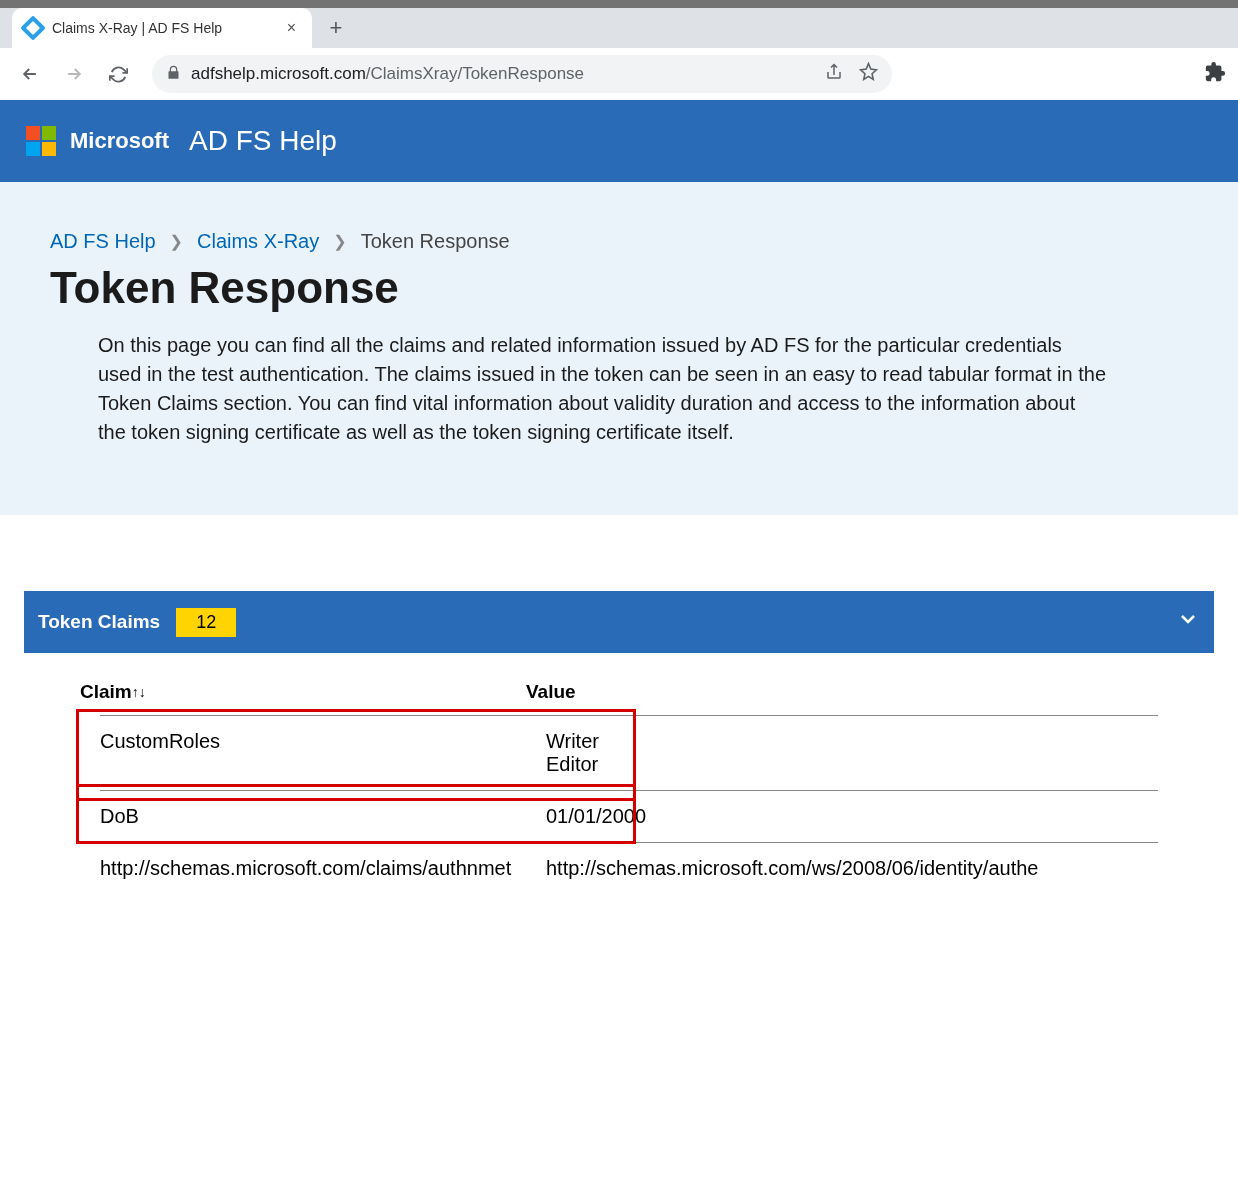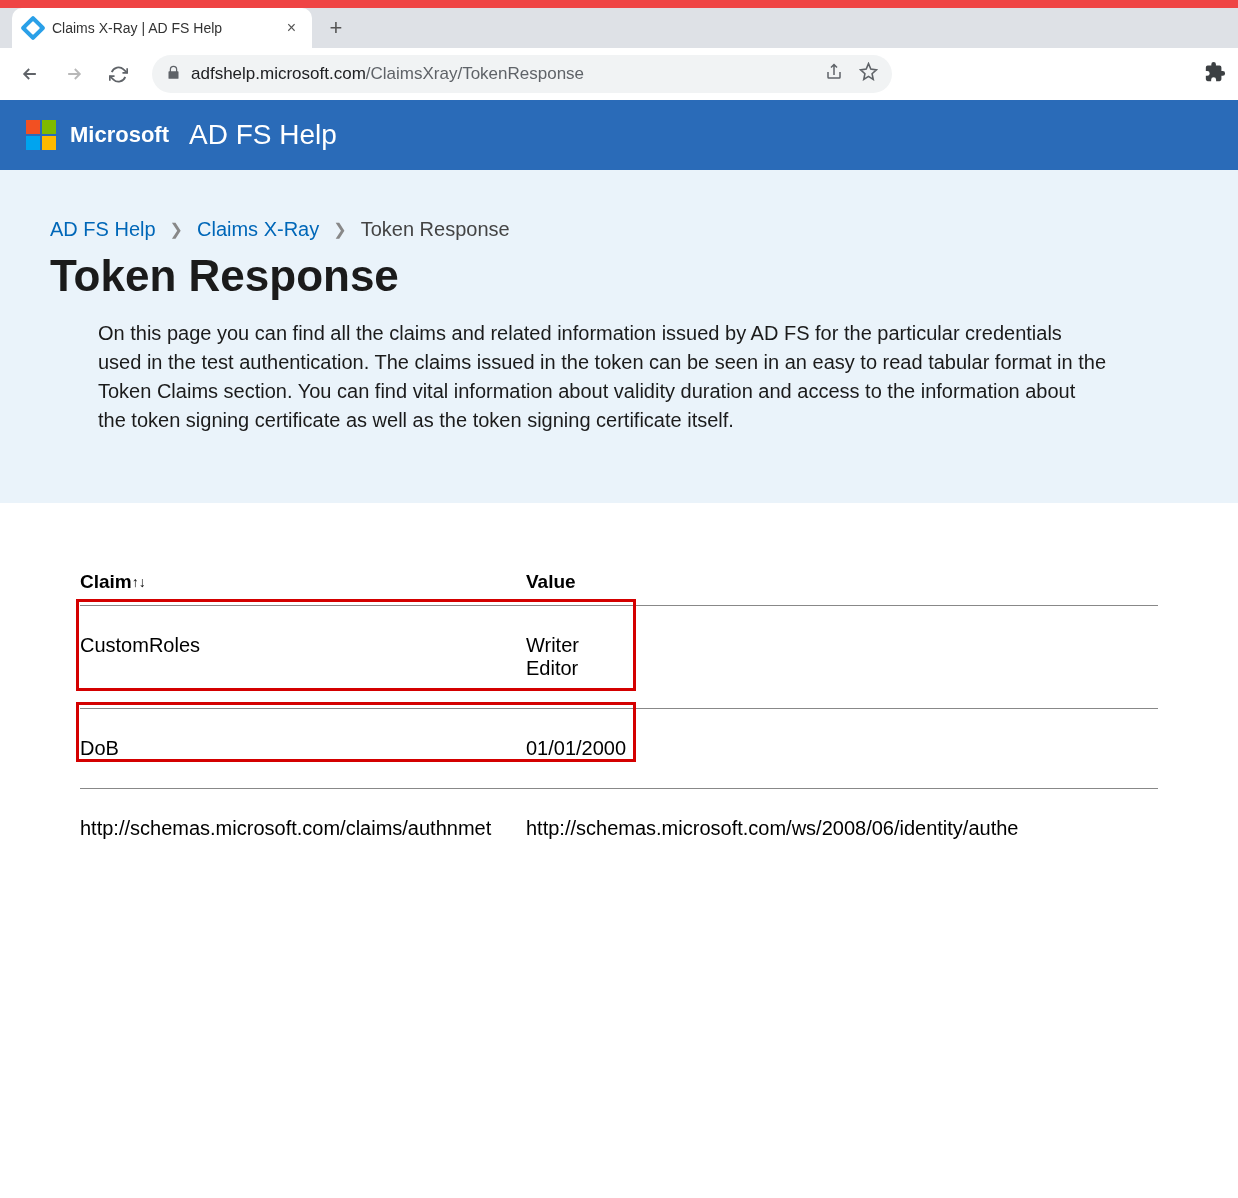--- a/index.html
+++ b/index.html
@@ -10,21 +10,21 @@
       overflow: hidden;
     }
     
     .browser-chrome { background: #fff; }
     .tab-strip {
       background: #dee1e6;
       height: 48px;
       display: flex;
       align-items: flex-end;
       padding-left: 12px;
-      border-top: 8px solid #ef4444;
+      border-top: 8px solid #737373;
     }
     .tab {
       background: #fff;
       height: 40px;
       width: 300px;
       border-radius: 10px 10px 0 0;
       display: flex;
       align-items: center;
       padding: 0 12px;
       gap: 10px;
@@ -81,21 +81,21 @@
     }
     .lock-icon { font-size: 14px; }
     .url-text { flex: 1; color: #202124; }
     .url-text .domain { color: #202124; }
     .url-text .path { color: #5f6368; text-align: right; }
     .ext-icon { margin-left: auto; font-size: 20px; color: #333; }
     
     .ms-header {
       background: #2a6bb8;
       color: #fff;
-      height: 70px;
+      height: 82px;
       display: flex;
       align-items: center;
       padding: 0 26px;
       gap: 14px;
     }
     .ms-logo {
       display: grid;
       grid-template-columns: 14px 14px;
       grid-template-rows: 14px 14px;
       gap: 2px;
@@ -160,21 +160,22 @@
       font-weight: 700;
       padding-bottom: 12px;
     }
     .col-claim { width: 446px; display: flex; align-items: center; }
     .col-value { flex: 1; }
     .sort-icon { font-size: 14px; }
     .table-row {
       display: flex;
       border-top: 1px solid #888;
       font-size: 20px;
-      padding: 28px 0;
+      padding: 14px 0;
+      margin-left: 20px;
     }
     .cell-claim { width: 446px; white-space: nowrap; overflow: hidden; text-overflow: ellipsis; }
     .cell-value { flex: 1; white-space: pre-line; overflow: hidden; }
     .row-wrap { position: relative; }
     .hl-overlay {
       position: absolute;
       border: 3px solid #d40000;
       pointer-events: none;
     }
   </style>
@@ -253,20 +254,29 @@
     <span class="bc-link">Claims X-Ray</span>
     <span class="bc-sep">❯</span>
     <span class="bc-current">Token Response</span>
   </nav>
   <h1 class="page-title">Token Response</h1>
   <p class="page-desc">On this page you can find all the claims and related information issued by AD FS for the particular credentials used in the test authentication. The claims issued in the token can be seen in an easy to read tabular format in the Token Claims section. You can find vital information about validity duration and access to the information about the token signing certificate as well as the token signing certificate itself.</p>
 </div>
 
 <div class="main">
 
+  <div class="claims-header">
+    <span class="claims-title">Token Claims</span>
+    <span class="claims-count">12</span>
+    <span class="claims-chevron">
+      <svg width="24" height="24" viewBox="0 0 24 24" fill="none" stroke="currentColor" stroke-width="2.5">
+          <path d="M6 9l6 6 6-6"></path>
+        </svg>
+    </span>
+  </div>
 
   <div class="claims-table">
     <div class="table-head">
       <div class="col-claim">
         <span>Claim</span>
         <span class="sort-icon">↑↓</span>
       </div>
       <div class="col-value">Value</div>
     </div>
 

